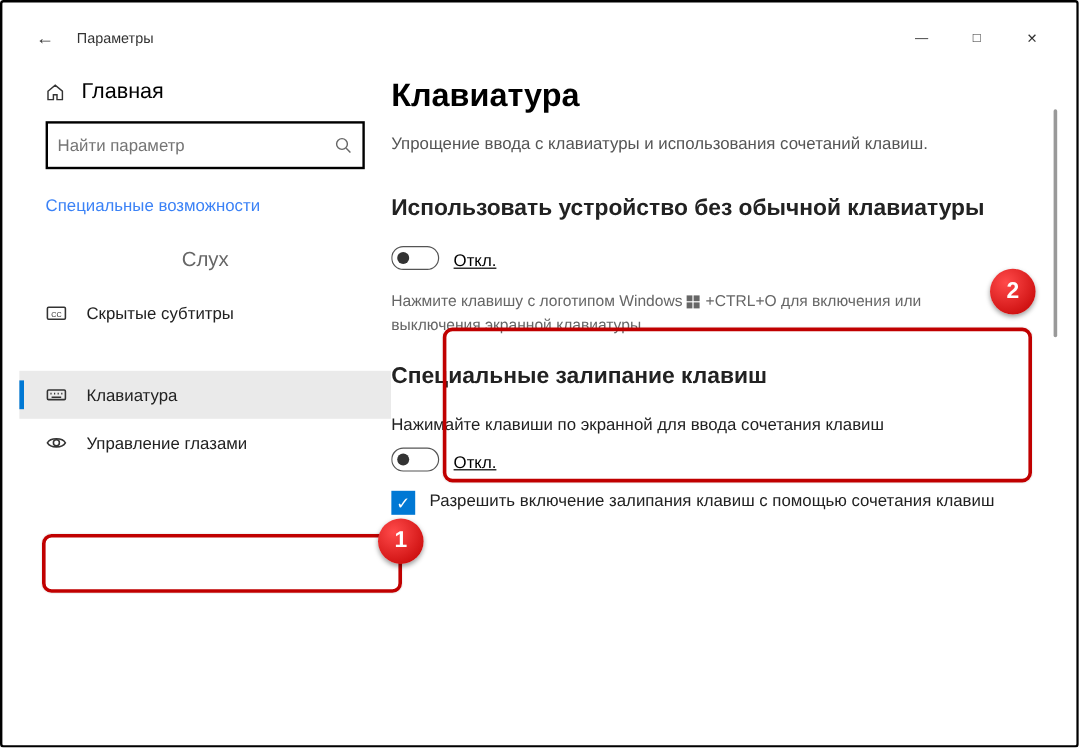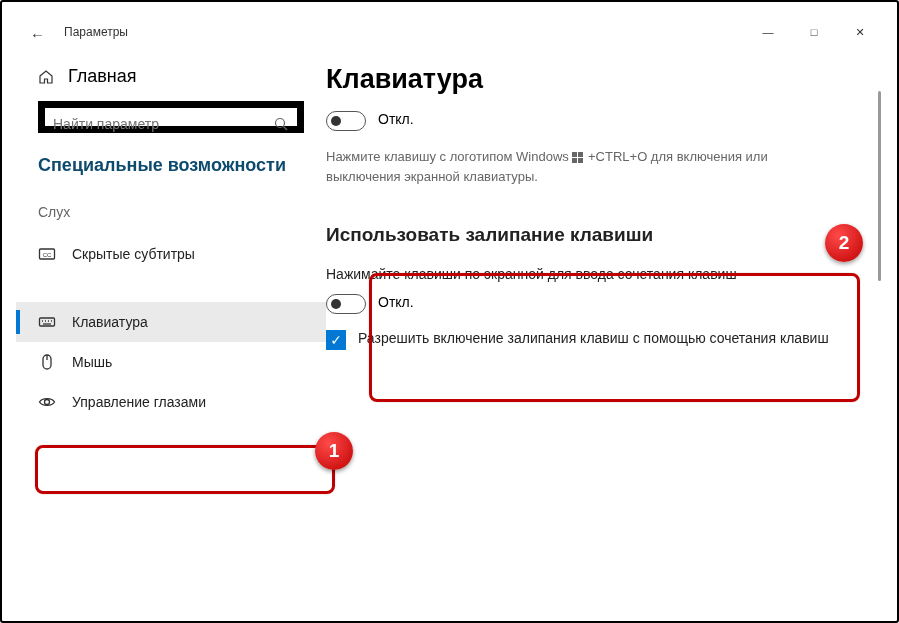--- a/index.html
+++ b/index.html
@@ -10,40 +10,40 @@
   .titlebar { height: 32px; display: flex; align-items: center; padding-left: 14px; font-size: 12px; color: #333; }
   .back-arrow { width: 20px; font-size: 15px; color: #333; margin-right: 14px; cursor: pointer; }
   .win-controls { margin-left: auto; display: flex; }
   .win-btn { width: 46px; height: 32px; display: flex; align-items: center; justify-content: center; font-size: 11px; color: #333; cursor: pointer; }
   
   .body { flex: 1; display: flex; overflow: hidden; }
   .sidebar { width: 310px; padding: 10px 0 0 0; overflow-y: auto; }
   .home-row { display: flex; align-items: center; padding: 8px 22px 14px 22px; font-size: 18px; cursor: pointer; }
   .home-row svg { width: 16px; height: 16px; margin-right: 14px; }
   .search-wrap { padding: 0 22px 18px 22px; }
-  .search-box { display: flex; align-items: flex-start; border: 7px solid #000000; height: 32px; padding: 8px 8px; }
+  .search-box { display: flex; align-items: center; border: 2px solid #000000; height: 32px; padding: 18px 8px; }
   .search-box input { border: none; outline: none; flex: 1; font-size: 14px; background: transparent; color: #555; }
-  .group-title { font-size: 18px; font-weight: 700; padding: 4px 22px 22px 22px; color: #0c4a6e; }
-  .cat-label { font-size: 14px; color: #666; padding: 6px 22px 14px 22px; }
+  .group-title { font-size: 14px; font-weight: 400; padding: 4px 22px 22px 22px; color: #3b82f6; }
+  .cat-label { font-size: 17px; color: #666; padding: 6px 22px 14px 22px; text-align: center; }
   .nav-item { display: flex; align-items: center; height: 40px; padding: 0 22px; font-size: 14px; color: #222; cursor: pointer; position: relative; }
   .nav-item svg { width: 18px; height: 18px; margin-right: 16px; fill: none; stroke: #333; stroke-width: 1.3; }
   .nav-item.active { background: #eaeaea; }
   .nav-item.active::before { content: ""; position: absolute; left: 0; top: 8px; bottom: 8px; width: 4px; background: #0078d4; }
   .spacer28 { height: 28px; }
   
   .content { flex: 1; padding: 16px 40px 10px 0; overflow-y: auto; position: relative; }
   h1 { font-size: 27px; font-weight: 600; margin-bottom: 16px; padding-left: 0; }
   .subtitle { font-size: 14px; color: #555; margin-bottom: 36px; }
   h2 { font-size: 19px; font-weight: 600; margin-bottom: 20px; color: #222; }
   .setting-label { font-size: 14px; color: #222; margin-bottom: 12px; }
-  .toggle-row { display: flex; align-items: flex-start; margin-bottom: 16px; }
+  .toggle-row { display: flex; align-items: flex-end; margin-bottom: 16px; text-decoration: underline; }
   .toggle { width: 40px; height: 20px; border: 1px solid #555; border-radius: 10px; position: relative; margin-right: 12px; cursor: pointer; }
   .toggle::after { content: ""; position: absolute; width: 10px; height: 10px; border-radius: 50%; background: #333; top: 4px; left: 4px; }
   .toggle-label { font-size: 14px; }
-  .hint { font-size: 13px; color: #666; line-height: 1.5; margin-bottom: 38px; max-width: 470px; }
+  .hint { font-size: 13px; color: #666; line-height: 1.5; margin-bottom: 23px; max-width: 470px; }
   .check-row { display: flex; align-items: flex-start; font-size: 14px; color: #222; margin-bottom: 8px; }
   .checkbox { width: 20px; height: 20px; background: #0078d4; color: #fff; display: flex; align-items: center; justify-content: center; font-size: 14px; margin-right: 12px; flex-shrink: 0; cursor: pointer; }
   
   .scroll-indicator { position: absolute; right: 2px; top: 75px; width: 3px; height: 190px; background: #999; border-radius: 2px; }
   
   .annot-box { position: absolute; border: 3px solid #c00000; border-radius: 8px; pointer-events: none; box-shadow: 0 0 0 1px rgba(0,0,0,0.05); }
   .annot-sidebar { left: 33px; top: 443px; width: 300px; height: 49px; }
   .annot-content { left: 367px; top: 271px; width: 491px; height: 129px; }
   .annot-badge { position: absolute; width: 38px; height: 38px; border-radius: 50%; background: radial-gradient(circle at 35% 30%, #ff4a4a, #c00000); color: #fff; font-size: 19px; font-weight: 700; display: flex; align-items: center; justify-content: center; box-shadow: 0 2px 4px rgba(0,0,0,0.4); pointer-events: none; }
   .badge1 { left: 313px; top: 430px; }
@@ -100,51 +100,46 @@
               <line x1="4" y1="8" x2="5" y2="8"></line>
               <line x1="7" y1="8" x2="8" y2="8"></line>
               <line x1="10" y1="8" x2="11" y2="8"></line>
               <line x1="13" y1="8" x2="14" y2="8"></line>
               <line x1="5" y1="11" x2="13" y2="11"></line>
             </svg>
           <span>Клавиатура</span>
         </div>
         <div class="nav-item">
           <svg viewBox="0 0 18 18">
-              <rect x="5" y="2" width="8" height="14" rx="4"></rect>
-              <line x1="9" y1="2" x2="9" y2="7"></line>
-            </svg>
-          <span>Мышь</span>
-        </div>
-        <div class="nav-item">
-          <svg viewBox="0 0 18 18">
               <path d="M1.5 9 C4 4.5 14 4.5 16.5 9 C14 13.5 4 13.5 1.5 9 Z"></path>
               <circle cx="9" cy="9" r="2.5"></circle>
             </svg>
           <span>Управление глазами</span>
         </div>
       </div>
 
       <div class="content">
         <h1>Клавиатура</h1>
+        <div class="subtitle">Упрощение ввода с клавиатуры и использования сочетаний клавиш.</div>
 
+        <h2>Использовать устройство без обычной клавиатуры</h2>
         <div class="toggle-row">
           <div class="toggle"></div>
           <span class="toggle-label">Откл.</span>
         </div>
         <div class="hint">
           <span>Нажмите клавишу с логотипом Windows </span><svg class="win-logo" width="12" height="12" viewBox="0 0 12 12">
               <rect x="0" y="0" width="5" height="5" fill="#666"></rect>
               <rect x="6" y="0" width="5" height="5" fill="#666"></rect>
               <rect x="0" y="6" width="5" height="5" fill="#666"></rect>
               <rect x="6" y="6" width="5" height="5" fill="#666"></rect>
             </svg><span> +CTRL+O для включения или выключения экранной клавиатуры.</span>
         </div>
 
-        <h2>Использовать залипание клавиши</h2>
+        <h2>Специальные залипание клавиш</h2>
         <div class="setting-label">Нажимайте клавиши по экранной для ввода сочетания клавиш</div>
         <div class="toggle-row">
           <div class="toggle"></div>
           <span class="toggle-label">Откл.</span>
         </div>
         <div class="check-row">
           <div class="checkbox">✓</div>
           <span>Разрешить включение залипания клавиш с помощью сочетания клавиш</span>
         </div>
       </div>

